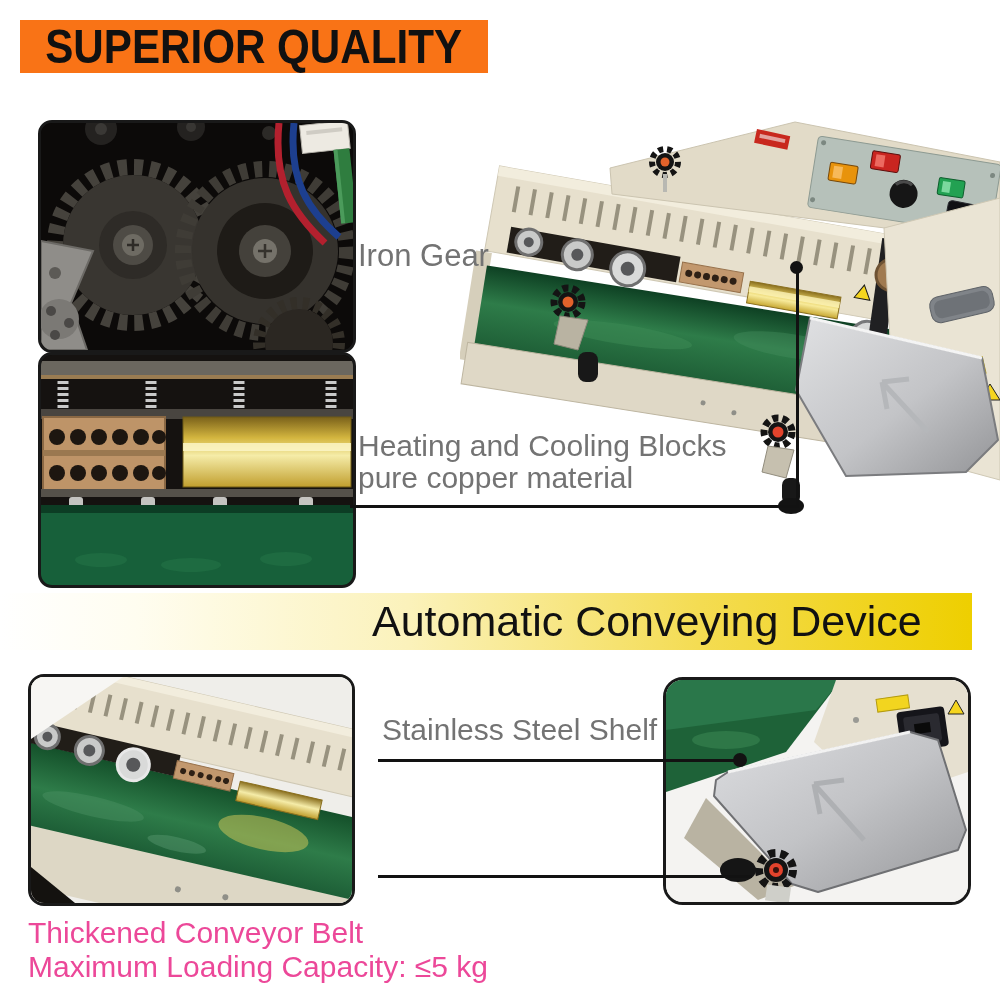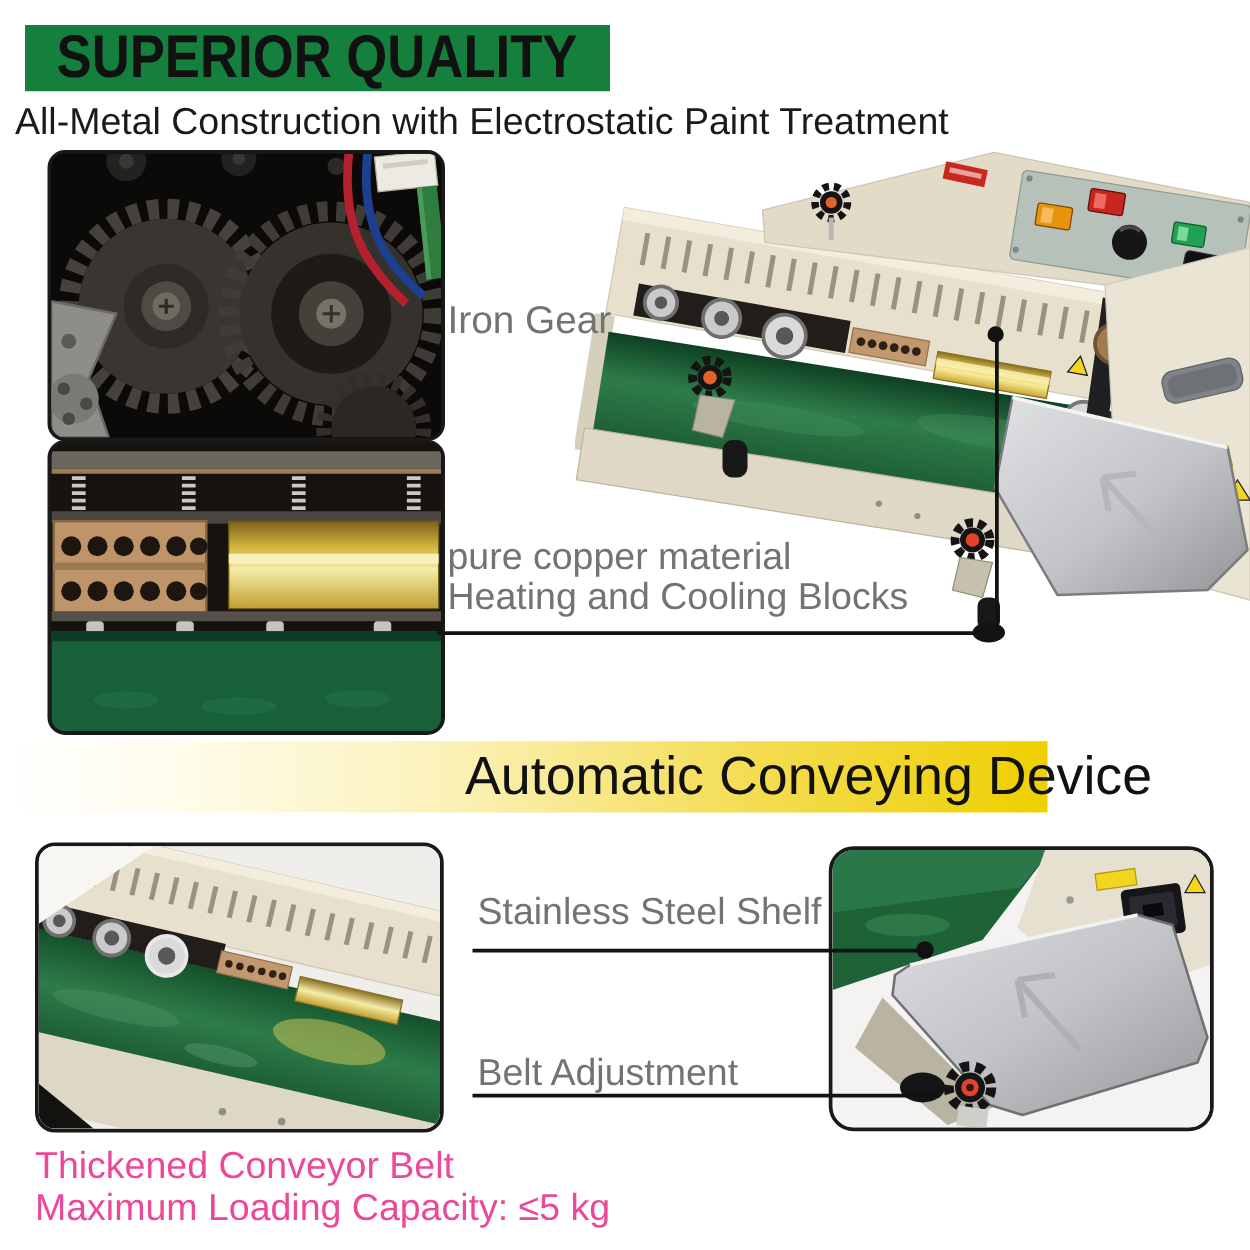--- a/index.html
+++ b/index.html
@@ -3,21 +3,21 @@
 <meta charset="utf-8">
 <style>
   html,body{margin:0;padding:0;background:#fff;}
   #canvas{
     position:relative;width:1000px;height:1000px;background:#fff;overflow:hidden;
     font-family:"Liberation Sans",sans-serif;color:#161616;
   }
   .abs{position:absolute;}
   
   #top-banner{
-    left:20px;top:20px;width:468px;height:53px;background:#15803d;
+    left:20px;top:20px;width:468px;height:53px;background:#f97316;
     display:flex;align-items:center;justify-content:center;z-index:20;
   }
   #top-banner .t{
     font-size:43px;font-weight:bold;letter-spacing:0px;color:#111;
     transform:scale(0.98,1.12);transform-origin:center;white-space:nowrap;
   }
   #subtitle{left:12px;top:81px;font-size:30px;color:#1a1a1a;white-space:nowrap;z-index:20;}
   
   .photo{position:absolute;border:3px solid #191919;overflow:hidden;background:#0c0a09;z-index:10;}
   #photo-gears{left:38px;top:120px;width:312px;height:227px;border-radius:14px;}
@@ -36,35 +36,34 @@
   
   .cline{position:absolute;background:#121212;z-index:30;}
   #callout-heating-v{left:796px;top:266px;width:3px;height:242px;}
   #callout-heating-h{left:350px;top:505px;width:449px;height:3px;}
   #callout-heating-dot{left:790px;top:261px;width:13px;height:13px;border-radius:50%;}
   #callout-shelf-line{left:378px;top:759px;width:362px;height:3px;}
   #callout-shelf-dot{left:733px;top:753px;width:14px;height:14px;border-radius:50%;}
   #callout-belt-line{left:378px;top:875px;width:374px;height:3px;}
   
   #mid-banner{
-    left:0;top:593px;width:838px;height:57px;z-index:8;
+    left:0;top:593px;width:972px;height:57px;z-index:8;
     background:linear-gradient(90deg,#ffffff 0%,#fffdf0 14%,#fbf2bb 42%,#f4dc52 72%,#eecf00 100%);
     display:flex;align-items:center;
   }
   #mid-banner .t{font-size:43px;color:#111;margin-left:372px;white-space:nowrap;}
 </style>
 </head>
 <body>
 
 <div id="canvas">
 
   <div id="top-banner" class="abs">
     <span class="t">SUPERIOR QUALITY</span>
   </div>
-  <div id="subtitle" class="abs">All-Metal Construction with Electrostatic Paint Treatment</div>
 
   <div id="photo-gears" class="photo">
     <svg width="312" height="227" viewBox="0 0 312 227">
       <rect x="0" y="0" width="312" height="227" fill="#0c0a09"></rect>
       <g>
         <circle cx="60" cy="6" r="16" fill="#242220"></circle>
           <circle cx="60" cy="6" r="6" fill="#3a3835"></circle>
         <circle cx="150" cy="4" r="14" fill="#242220"></circle>
           <circle cx="150" cy="4" r="5" fill="#383633"></circle>
         <circle cx="228" cy="10" r="7" fill="#2c2a27"></circle>
@@ -308,22 +307,22 @@
       <circle cx="318" cy="322" r="5.5" fill="#e2432c"></circle>
       <polygon points="308,336 334,340 326,368 302,362" fill="#c6c0af" stroke="#918c7d"></polygon>
       <rect x="322" y="368" width="18" height="26" rx="7" fill="#181818"></rect>
       <ellipse cx="331" cy="396" rx="13" ry="8" fill="#131313"></ellipse>
     </g>
   </svg>
 
   <div id="label-iron-gear" class="label">Iron Gear</div>
 
   <div id="label-heating" class="label">
+    <div>Heating and Cooling Blocks</div>
     <div>pure copper material</div>
-    <div>Heating and Cooling Blocks</div>
   </div>
   <div id="callout-heating-v" class="cline"></div>
   <div id="callout-heating-h" class="cline"></div>
   <div id="callout-heating-dot" class="cline"></div>
 
   <div id="mid-banner" class="abs">
     <span class="t">Automatic Conveying Device</span>
   </div>
 
   <div id="photo-belt" class="photo">
@@ -429,21 +428,20 @@
         <circle cx="110" cy="190" r="3" fill="#3a120c"></circle>
         <rect x="100" y="206" width="24" height="16" fill="#cfcfc9" transform="rotate(8 112 214)"></rect>
       </g>
     </svg>
   </div>
 
   <div id="label-shelf" class="label">Stainless Steel Shelf</div>
   <div id="callout-shelf-line" class="cline"></div>
   <div id="callout-shelf-dot" class="cline"></div>
 
-  <div id="label-belt-adj" class="label">Belt Adjustment</div>
   <div id="callout-belt-line" class="cline"></div>
 
   <div id="footnote" class="abs">
     <div>Thickened Conveyor Belt</div>
     <div>Maximum Loading Capacity: ≤5 kg</div>
   </div>
 
 </div>
 
 </body></html>

